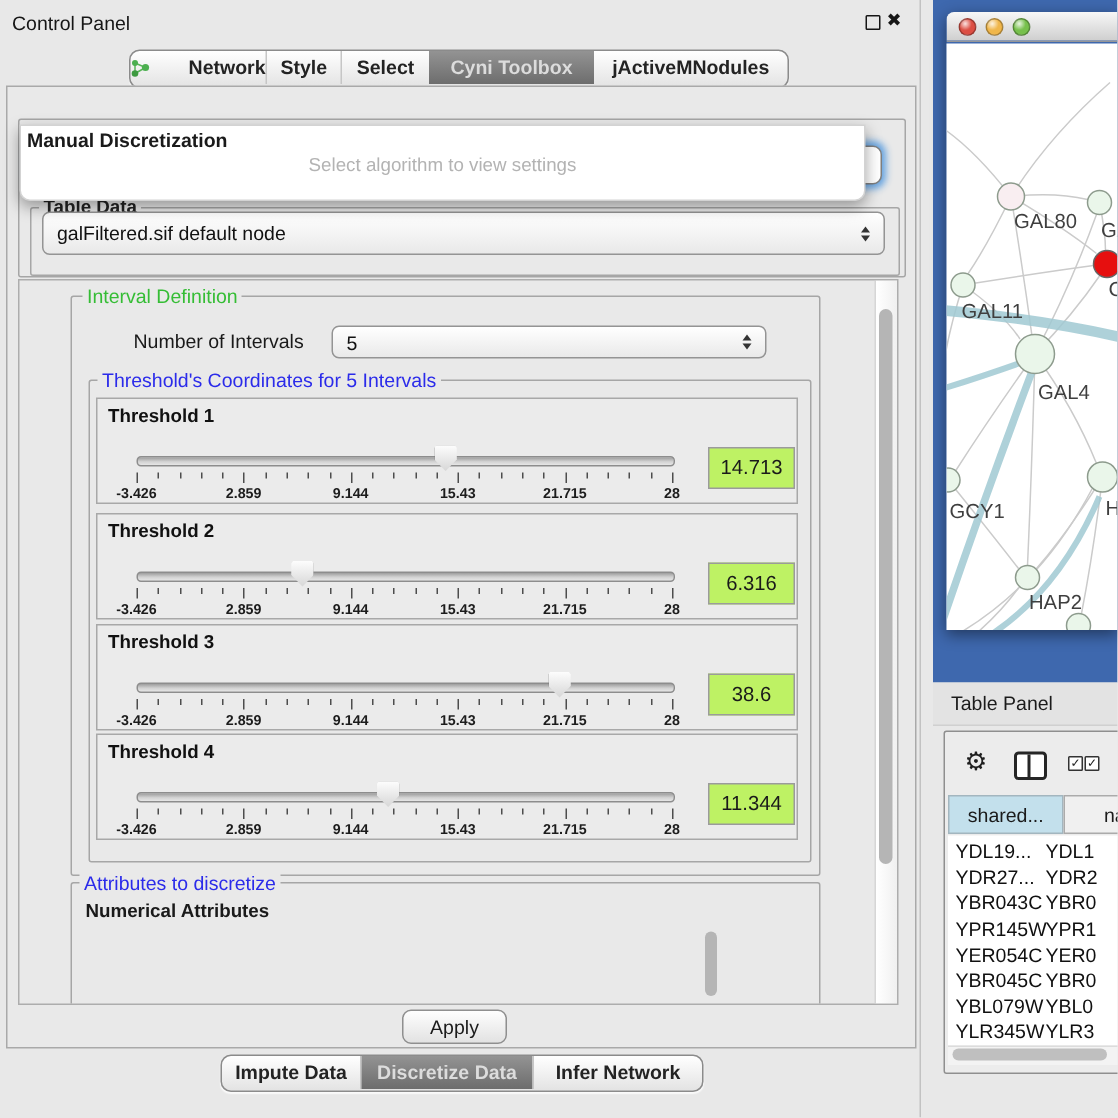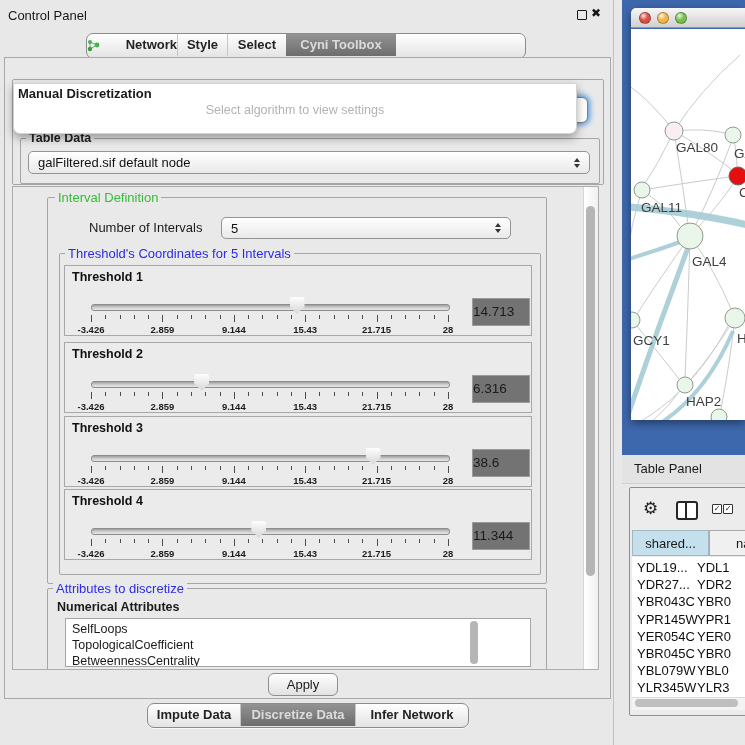--- a/index.html
+++ b/index.html
@@ -53,22 +53,22 @@
   
   .thr-row{position:absolute;border:1px solid #a8a8a8;background:#ebebeb}
   .thr-title{position:absolute;left:7px;top:4px;font-size:12.5px;font-weight:bold;color:#111}
   .track{position:absolute;height:5px;border:1px solid #8d8d8d;border-radius:3px;
          background:linear-gradient(#9e9e9e,#d2d2d2 55%,#e6e6e6)}
   .sthumb{position:absolute;width:15px;height:17px;
           clip-path:polygon(8% 0,92% 0,100% 10%,100% 55%,50% 100%,0 55%,0 10%);
           background:linear-gradient(#fdfdfd,#d7d7d7);filter:drop-shadow(0 0 0.7px #777)}
   .tick{position:absolute;width:1px;background:#4d4d4d}
   .ticklab{position:absolute;width:60px;text-align:center;font-size:9.5px;font-weight:bold;color:#1c1c1c}
-  .valbox{position:absolute;width:56px;height:26px;background:#737373;border:1px solid #9b9b9b;
-          font-size:13.5px;line-height:26px;text-align:left;padding-right:0;box-sizing:content-box}
+  .valbox{position:absolute;width:56px;height:26px;background:#bef264;border:1px solid #9b9b9b;
+          font-size:13.5px;line-height:26px;text-align:center;padding-right:0;box-sizing:content-box}
   
   #attr-list{background:#fff;border:1px solid #a5a5a5;overflow:hidden}
   .list-item{font-size:12.5px;line-height:16px;padding-left:6px;white-space:nowrap}
   
   #apply-btn{left:268px;top:673px;width:68px;height:21px;border:1px solid #8f8f8f;border-radius:6px;
              background:linear-gradient(#fefefe,#e2e2e2);font-size:13px;text-align:center;
              line-height:21px;color:#1b1b1b}
   
   #net-frame{left:622px;top:0;width:123px;height:455px;background:#3e68ae}
   #mac-window{left:631px;top:8px;width:114px;height:412px;box-shadow:0 3px 10px rgba(0,0,0,.45);
@@ -120,32 +120,35 @@
     </div>
     <div class="seg divr" style="width: 50px;">
       <span>Style</span>
     </div>
     <div class="seg" style="width: 58px;">
       <span>Select</span>
     </div>
     <div class="seg sel" style="width: 110px;">
       <span>Cyni Toolbox</span>
     </div>
+    <div class="seg" style="width: 129px;">
+      <span>jActiveMNodules</span>
+    </div>
   </div>
 
 <div class="abs" id="main-panel"></div>
 
 <div class="abs groupbox" style="left:12px;top:79px;width:590px;height:104px"></div>
 <div class="abs gtitle" style="left:22px;top:90px;color:#404040">Discretization Algorithm</div>
 
 <div class="abs" id="algo-combo"></div>
 
 <div class="abs groupbox" style="left:20px;top:138px;width:578px;height:44px"></div>
 <div class="abs gtitle" style="left:26px;top:131px;color:#222">Table Data</div>
-<div class="abs combo" style="left:28px;top:151px;width:562px;height:23px">
+<div class="abs combo" style="left:28px;top:141px;width:562px;height:29px">
   <span>galFiltered.sif default node</span>
   <span class="updown">
     <span class="tri-up"></span>
       <span class="tri-dn"></span>
     </span>
 </div>
 
 <div class="abs" id="scroll-panel">
   <div class="abs groupbox" style="left:34px;top:10px;width:498px;height:385px"></div>
   <div class="abs gtitle green" style="left:42px;top:3px">Interval Definition</div>
@@ -312,25 +315,20 @@
         <div class="ticklab" style="left: 210.2px; top: 58px;">15.43</div>
         <div class="ticklab" style="left: 281.6px; top: 58px;">21.715</div>
         <div class="ticklab" style="left: 353px; top: 58px;">28</div>
         <div class="valbox" style="left: 407px; top: 32px;">11.344</div>
       </div>
     </div>
 
   <div class="abs groupbox" style="left:34px;top:401px;width:498px;height:90px"></div>
   <div class="abs gtitle blue" style="left:40px;top:394px">Attributes to discretize</div>
   <div class="abs" style="left:44px;top:413px;font-size:12.5px;font-weight:bold">Numerical Attributes</div>
-  <div class="abs" id="attr-list" style="left:52px;top:431px;width:466px;height:49px;padding-top:2px;box-sizing:border-box">
-      <div class="list-item">SelfLoops</div>
-      <div class="list-item">TopologicalCoefficient</div>
-      <div class="list-item">BetweennessCentrality</div>
-    </div>
   <div class="abs thumb" style="left:457px;top:434px;width:8px;height:43px"></div>
 
   <div class="abs vtrack" style="left:570px;top:0;width:15px;height:482px"></div>
   <div class="abs thumb" style="left:573px;top:19px;width:9px;height:370px"></div>
 </div>
 
 <div class="abs" id="apply-btn">Apply</div>
 
 <div class="abs segbar" id="bottom-tabbar" style="left:147px;top:703px;width:320px;height:23px">
     <div class="seg divr" style="width: 93px;">

